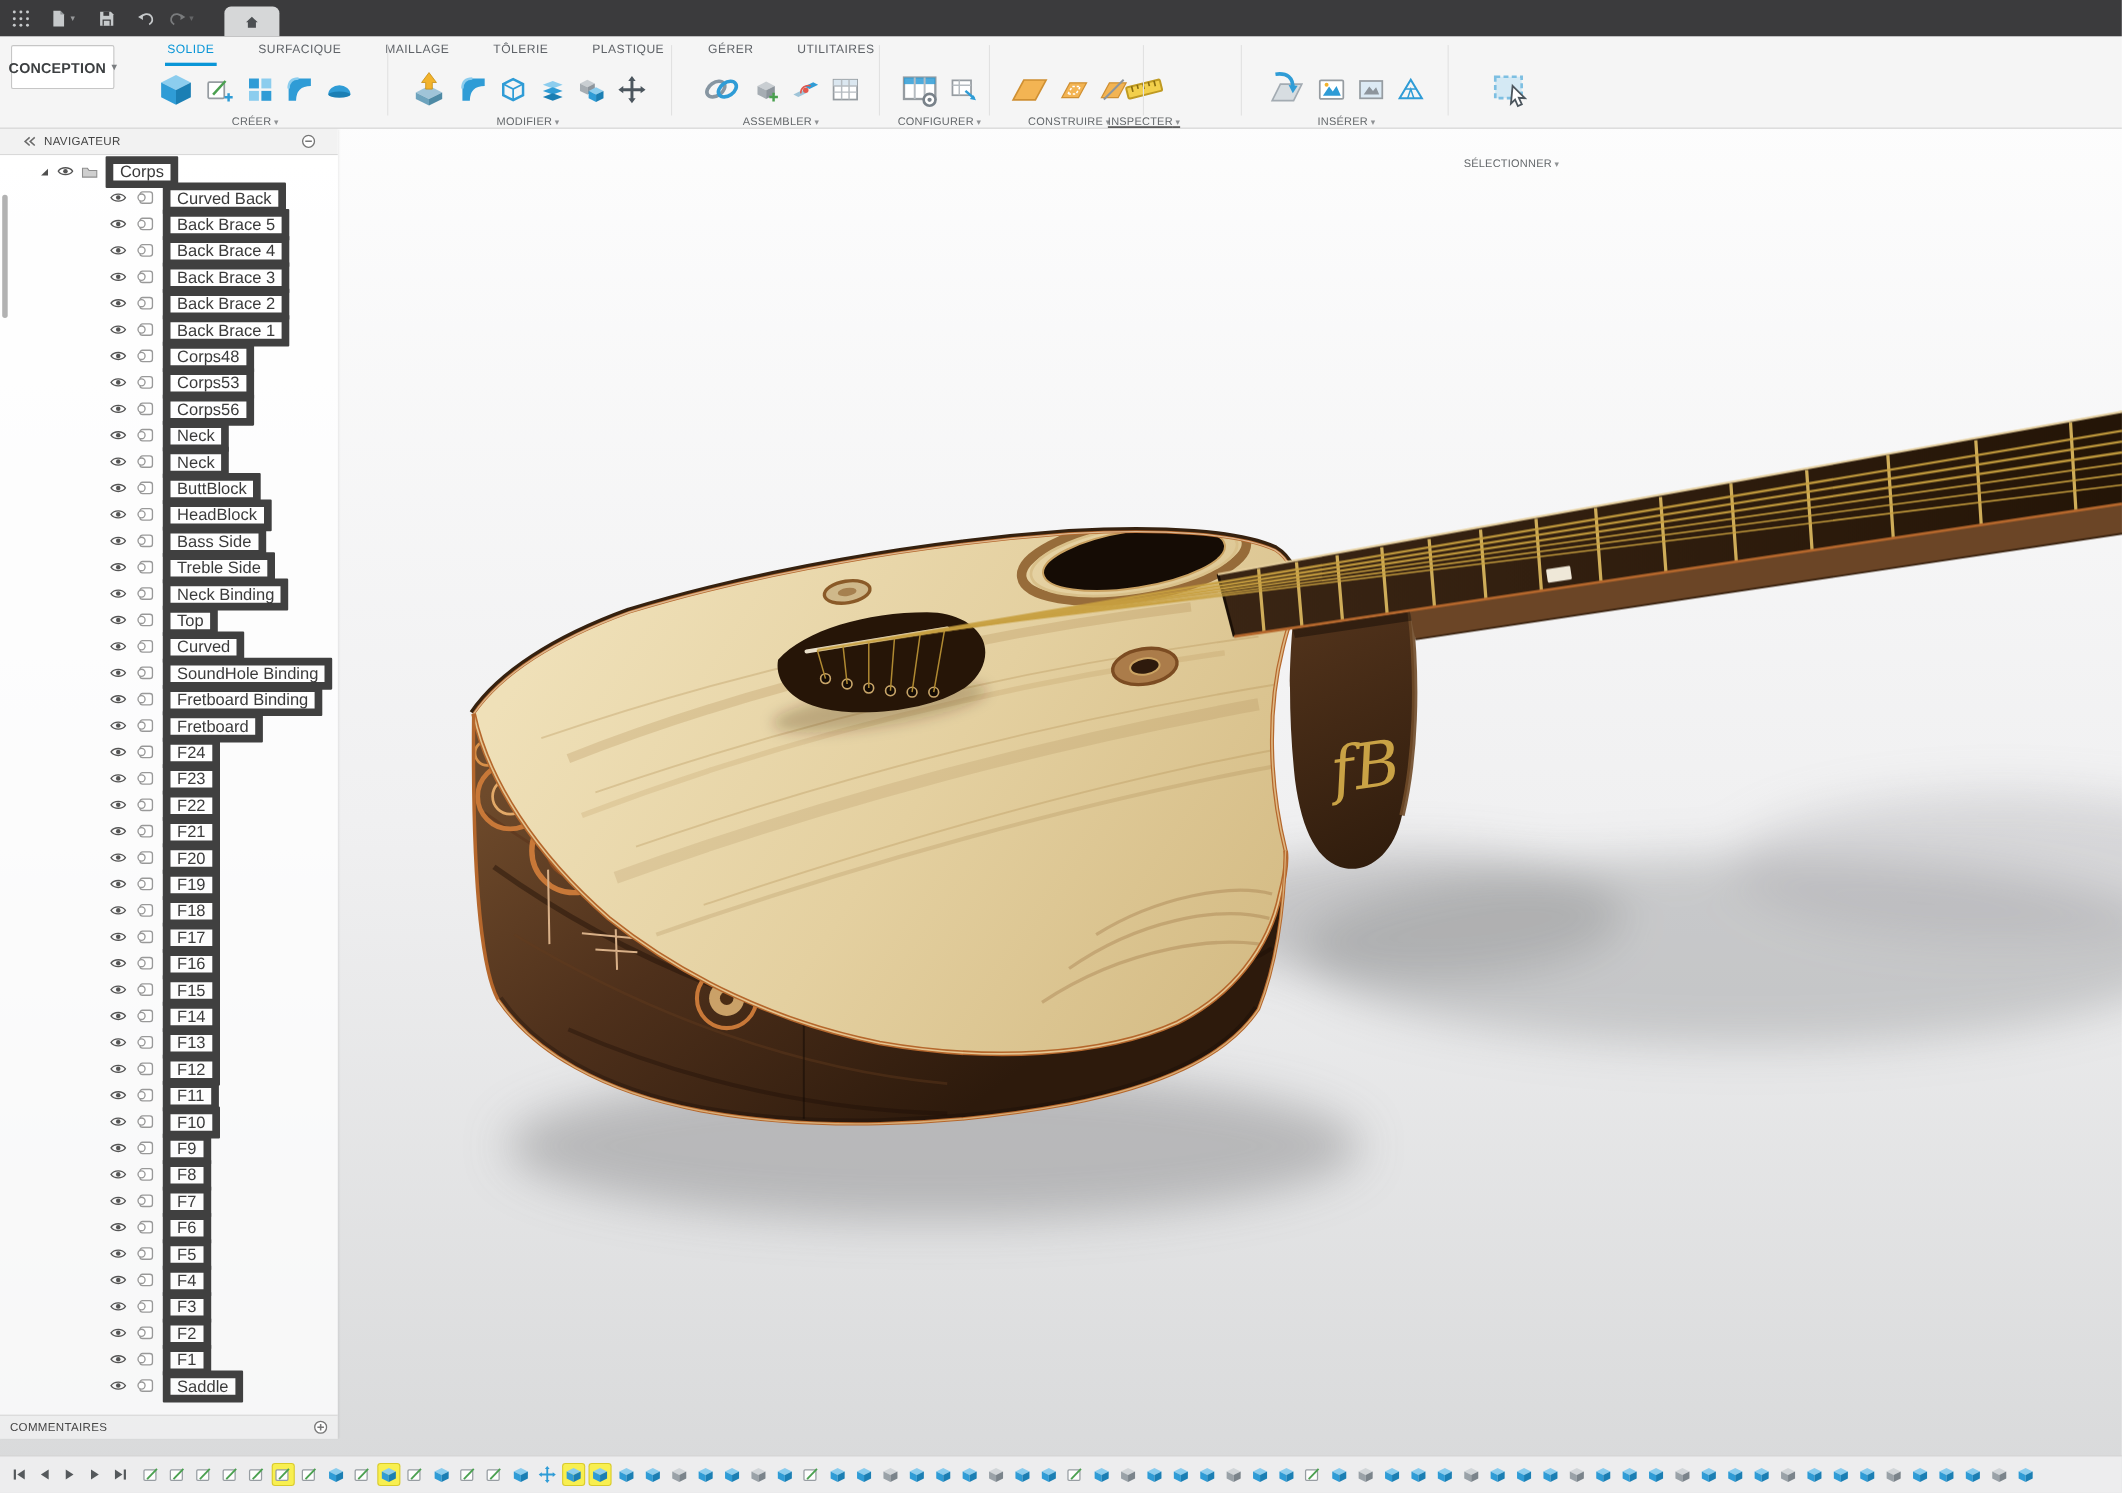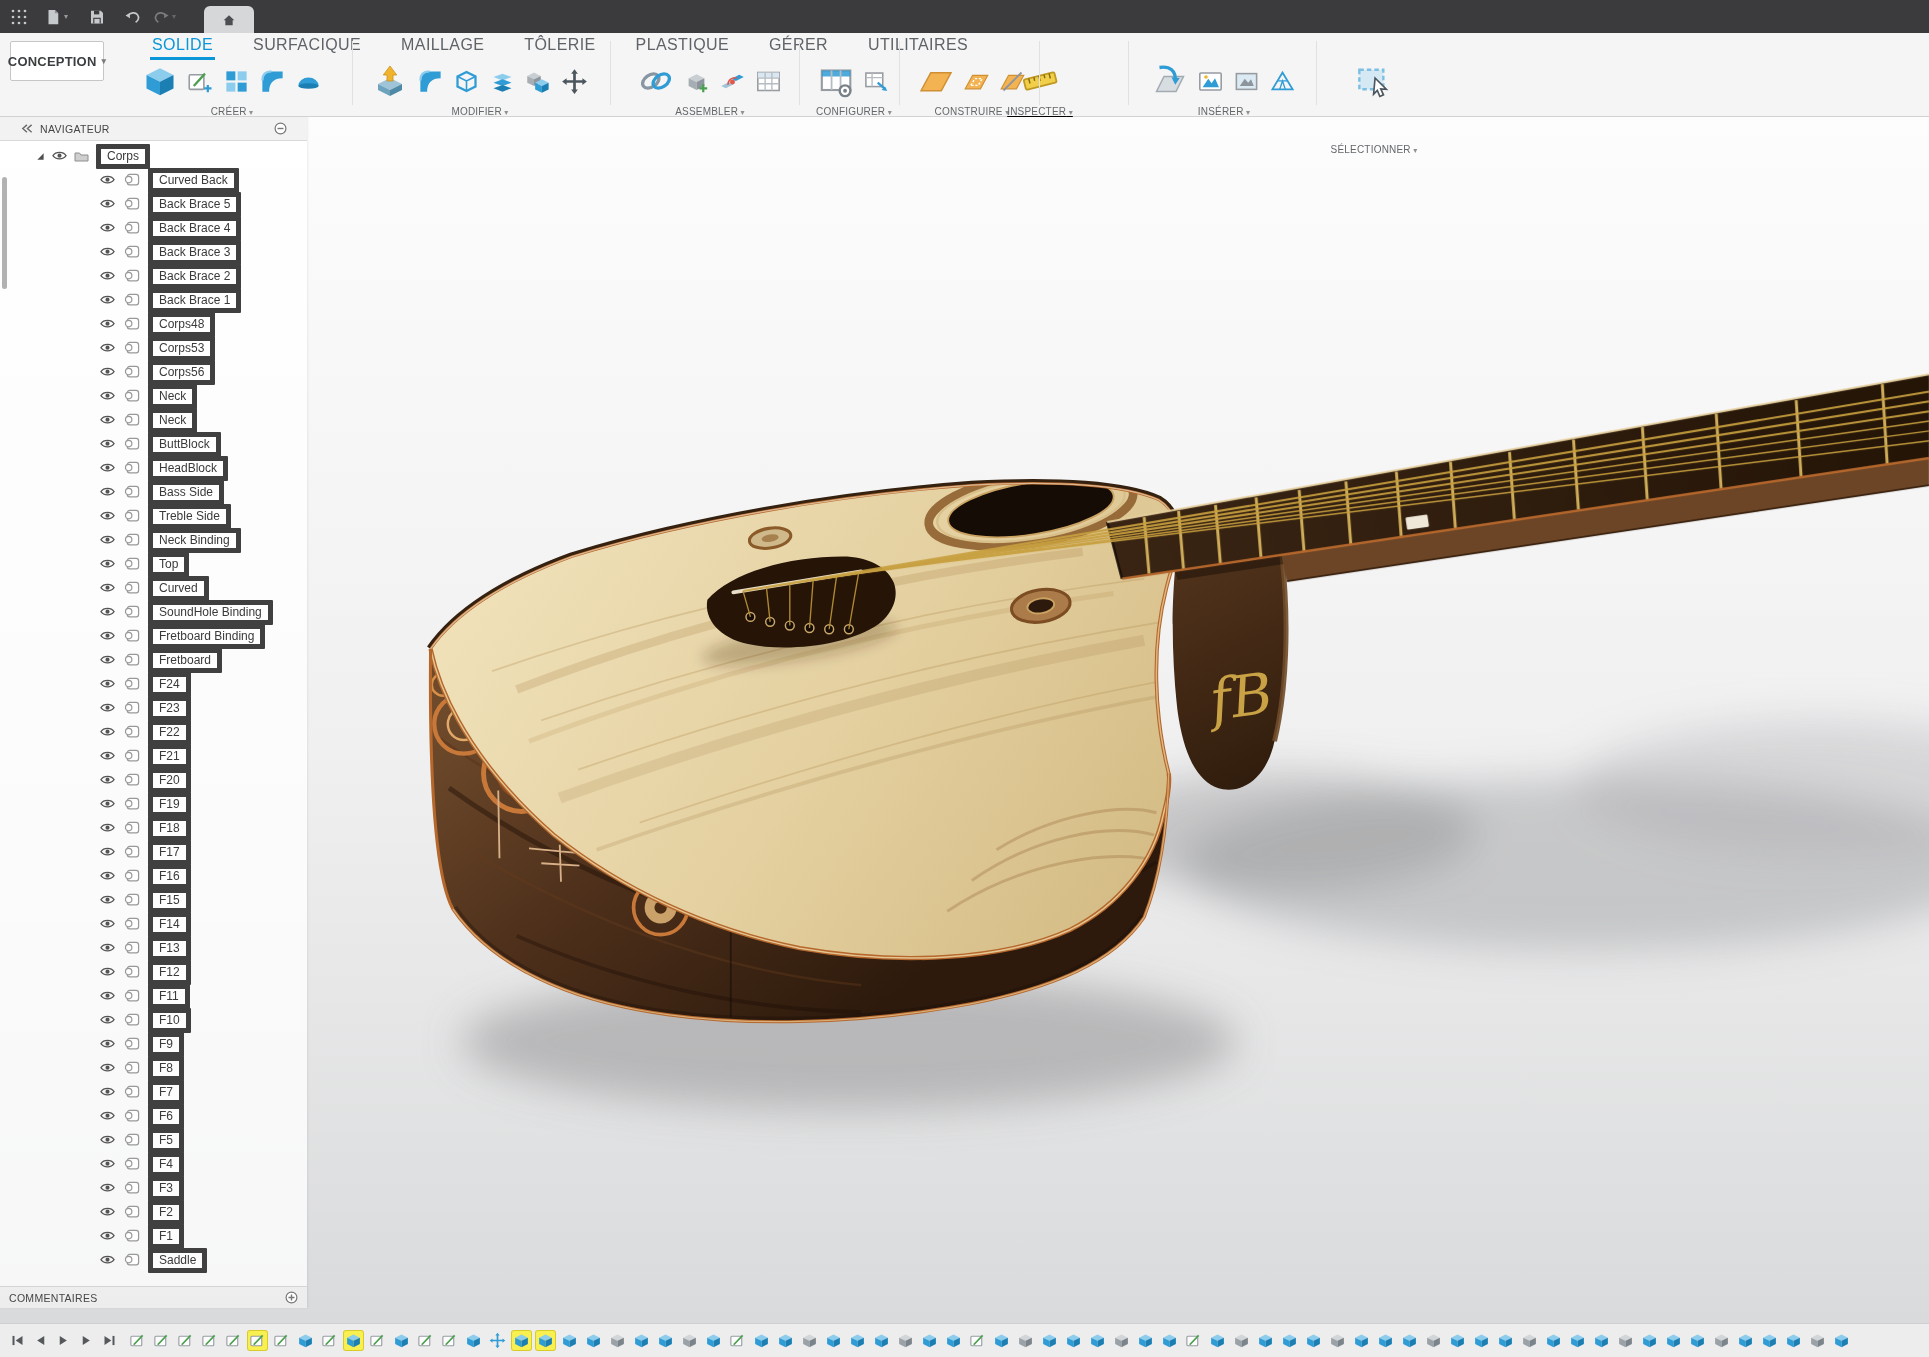--- a/index.html
+++ b/index.html
@@ -17,21 +17,21 @@
     display:flex;align-items:center;justify-content:center;margin-left:28px;}
 
   
   .toolbar{position:absolute;top:33px;left:0;right:0;height:84px;background:#f5f5f5;
     border-bottom:1px solid #d2d2d2;z-index:5;}
   .ws-btn{position:absolute;left:10px;top:8px;width:94px;height:40px;background:#fff;
     border:1px solid #c6c6c6;border-radius:2px;display:flex;align-items:center;
     justify-content:center;font-size:13px;font-weight:bold;color:#3c3f41;letter-spacing:.2px;text-align:center;}
   .ws-btn::after{content:"▾";font-size:9px;color:#7a7d80;margin-left:5px;}
   .tabstrip{position:absolute;left:150px;top:0;height:23px;display:flex;gap:36px;}
-  .tab{font-size:16px;color:#5f6368;display:flex;align-items:center;letter-spacing:.4px;
+  .tab{font-size:11px;color:#5f6368;display:flex;align-items:center;letter-spacing:.4px;
     border-bottom:3px solid transparent;padding:12px 2px;cursor:default;}
   .tab.active{color:#0a96d7;border-bottom-color:#0a96d7;}
   .tgroup{position:absolute;top:26px;transform:translateX(-50%);display:flex;
     flex-direction:column;align-items:center;}
   .tg-icons{display:flex;align-items:center;gap:9px;height:44px;}
   .tg-icon{display:flex;align-items:center;justify-content:center;cursor:default;}
   .tg-label{margin-top:3px;font-size:10px;color:#63676a;white-space:nowrap;letter-spacing:.2px;}
   .tg-label::after{content:" ▾";font-size:8px;color:#8f9294;}
   .tsep{position:absolute;top:8px;height:64px;width:1px;background:#e1e1e1;}
 
@@ -43,22 +43,22 @@
   .navpanel{position:absolute;left:0;top:117px;width:307px;height:1191px;z-index:3;
     display:flex;flex-direction:column;box-shadow:1px 0 2px rgba(0,0,0,.07);}
   .nav-header{height:24px;background:rgba(241,241,241,.94);border-bottom:1px solid #d9d9d9;
     display:flex;align-items:center;font-size:10.5px;color:#454545;gap:7px;padding:0 20px;
     letter-spacing:.3px;}
   .nav-header .spacer{flex:1;}
   .nav-tree{flex:1;background:rgba(255,255,255,.78);overflow:hidden;position:relative;padding-top:3px;}
   .tree-row{height:24px;display:flex;align-items:center;gap:8px;padding-left:100px;}
   .tree-row.root{padding-left:36px;gap:7px;}
   .ticon{display:flex;align-items:center;justify-content:center;}
-  .tree-label{border:5px solid #404040;background:rgba(255,255,255,.55);padding:0 6px;
-    font-size:12px;line-height:15px;color:#3a3a3a;border-radius:1px;white-space:nowrap;}
+  .tree-label{border:7px solid #404040;background:rgba(255,255,255,.55);padding:0 6px;
+    font-size:15px;line-height:15px;color:#3a3a3a;border-radius:1px;white-space:nowrap;}
   .nav-scroll{position:absolute;left:2px;top:36px;width:5px;height:112px;background:#b2b2b2;
     border-radius:3px;}
   .comments-bar{height:22px;background:rgba(238,238,238,.95);border-top:1px solid #d4d4d4;
     display:flex;align-items:center;padding:0 9px;font-size:10.5px;color:#454545;gap:7px;
     letter-spacing:.3px;}
   .comments-bar .spacer{flex:1;}
 
   
   .timeline{position:absolute;left:0;right:0;bottom:0;height:34px;background:#ededee;
     border-top:1px solid #cfcfcf;z-index:5;display:flex;align-items:center;}

